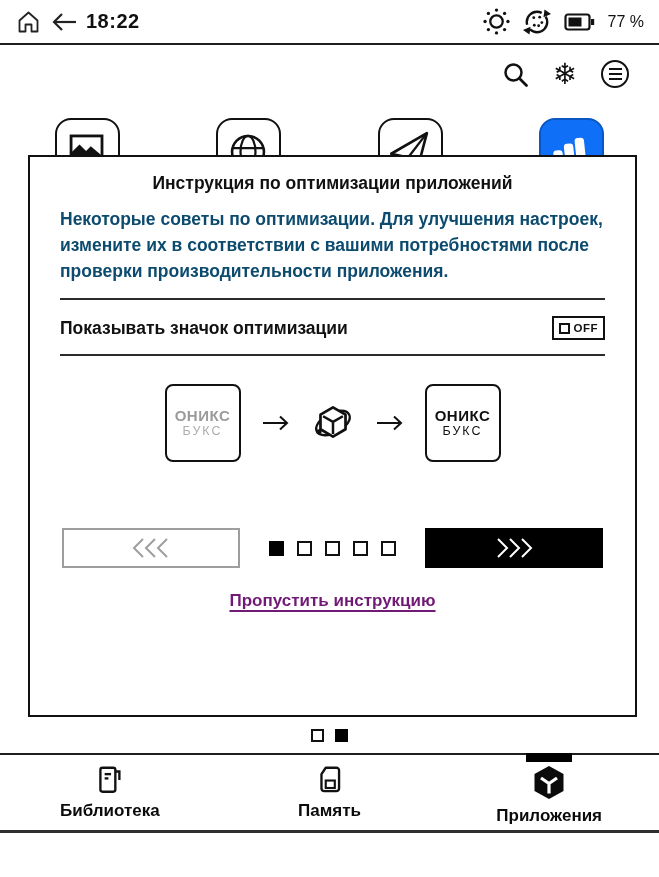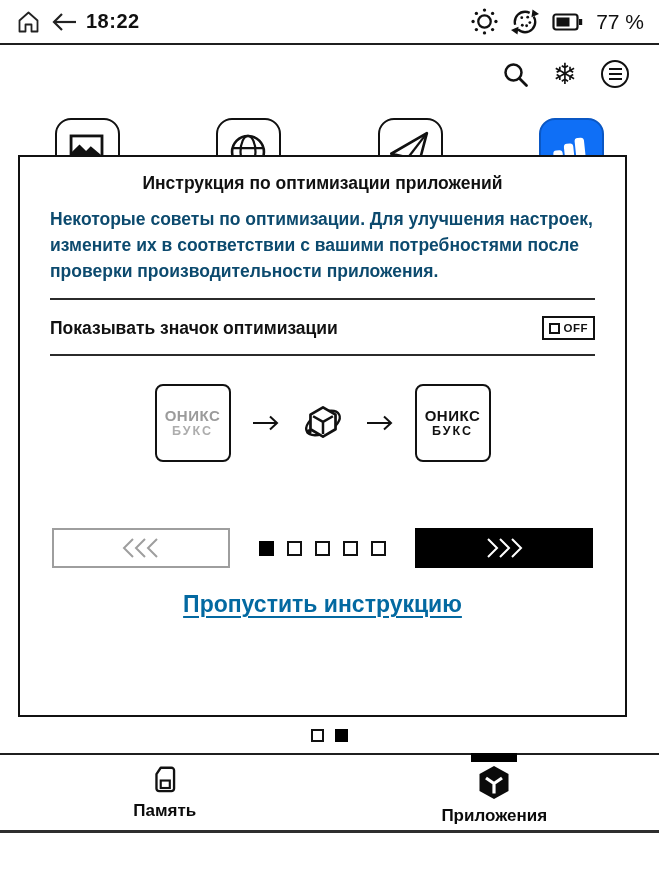--- a/index.html
+++ b/index.html
@@ -5,68 +5,68 @@
   html,body{margin:0;padding:0;background:#fff;}
   .screen{position:relative;width:659px;height:877px;background:#fff;overflow:hidden;
     font-family:"Liberation Sans","DejaVu Sans",sans-serif;color:#111;}
   svg{display:block;}
 
   
   .statusbar{position:absolute;top:0;left:0;width:659px;height:45px;box-sizing:border-box;
     border-bottom:2px solid #1f1f1f;display:flex;align-items:center;padding:0 15px;gap:7px;}
   .sb-time{font-size:20px;font-weight:600;letter-spacing:.5px;}
   .sb-right{margin-left:auto;display:flex;align-items:center;gap:13px;}
-  .sb-batt{font-size:21px;font-weight:400;}
+  .sb-batt{font-size:16px;font-weight:400;}
 
   
   .toolbar{position:absolute;top:48px;right:30px;height:52px;display:flex;align-items:center;gap:24px;}
   .menu-circle{width:28px;height:28px;border:2.5px solid #111;border-radius:50%;
     display:flex;flex-direction:column;justify-content:center;align-items:center;gap:2.5px;box-sizing:border-box;}
   .menu-circle i{display:block;width:13px;height:2.6px;background:#111;}
   .freeze{font-size:29px;line-height:1;color:#111;font-weight:400;}
 
   
   .apps-row{position:absolute;top:118px;left:25px;width:609px;display:flex;
     justify-content:space-between;padding:0 30px;box-sizing:border-box;z-index:1;}
   .app-icon{width:65px;height:65px;border:2.5px solid #111;border-radius:16px;box-sizing:border-box;
     background:#fff;overflow:hidden;}
   .app-icon.blue{background:#0f6ff6;border-color:#0a57c4;}
 
   
-  .dialog{position:absolute;left:18px;top:155px;width:609px;height:562px;box-sizing:border-box;
+  .dialog{position:absolute;left:28px;top:155px;width:609px;height:562px;box-sizing:border-box;
     background:#fff;border:2px solid #111;z-index:5;padding:12px 30px 0;}
   .dialog-title{text-align:center;font-size:17.5px;font-weight:700;margin:4px 0 12px;}
   .dialog-p{margin:0 0 2px;font-size:17.5px;font-weight:600;line-height:26px;color:#0c4a6e;}
   .divider{border:none;border-top:2px solid #2b2b2b;margin:14px 0 0;}
   .toggle-row{margin-top:12px;height:32px;display:flex;align-items:center;justify-content:space-between;}
   .toggle-label{font-size:17.5px;font-weight:700;}
   .toggle{border:2px solid #111;height:24px;padding:4px 5px;display:flex;align-items:center;gap:4px;box-sizing:border-box;}
   .toggle-square{width:11px;height:11px;border:2px solid #111;box-sizing:border-box;background:#fff;}
   .toggle-text{font-size:11.5px;font-weight:800;letter-spacing:.5px;}
   .divider.after-toggle{margin-top:10px;}
 
   .illustration{margin-top:26px;height:82px;display:flex;align-items:center;justify-content:center;gap:20px;}
   .logo-box{width:76px;height:78px;border:2.5px solid #111;border-radius:8px;box-sizing:border-box;
     display:flex;flex-direction:column;align-items:center;justify-content:center;line-height:1.15;}
   .logo-l1{font-size:15px;font-weight:800;letter-spacing:.5px;}
-  .logo-l2{font-size:12.5px;font-weight:700;letter-spacing:2px;}
+  .logo-l2{font-size:12.5px;font-weight:400;letter-spacing:2px;}
   .logo-box.faded .logo-l1{color:#9b9b9b;}
   .logo-box.faded .logo-l2{color:#adadad;}
 
   .btn-row{margin-top:64px;display:flex;align-items:center;justify-content:space-between;margin-left:2px;margin-right:2px;}
   .back-btn{width:178px;height:40px;border:2px solid #9e9e9e;background:#fff;box-sizing:border-box;
     display:flex;align-items:center;justify-content:center;cursor:pointer;}
   .next-btn{width:178px;height:40px;border:2px solid #000;background:#000;box-sizing:border-box;
     display:flex;align-items:center;justify-content:center;cursor:pointer;}
   .dots{display:flex;gap:13px;}
   .dot{width:15px;height:15px;border:2.5px solid #111;box-sizing:border-box;background:#fff;}
   .dot.active{background:#000;border-color:#000;}
 
   .skip{margin-top:23px;text-align:center;}
-  .skip a{color:#0369a1;font-size:23px;font-weight:700;text-decoration:underline;text-underline-offset:4px;text-decoration-thickness:1.5px;}
+  .skip a{color:#701a75;font-size:17px;font-weight:700;text-decoration:underline;text-underline-offset:4px;text-decoration-thickness:1.5px;}
 
   
   .page-indicator{position:absolute;top:729px;left:0;width:659px;display:flex;justify-content:center;gap:11px;}
   .pi{width:13px;height:13px;border:2px solid #111;box-sizing:border-box;background:#fff;}
   .pi.active{background:#000;border-color:#000;}
 
   
   .bottom-nav{position:absolute;top:753px;left:0;width:659px;height:80px;box-sizing:border-box;
     border-top:2px solid #1f1f1f;border-bottom:3px solid #2e2e2e;display:flex;background:#fff;}
   .nav-item{flex:1;position:relative;display:flex;flex-direction:column;align-items:center;
@@ -254,20 +254,31 @@
 
   <div class="page-indicator">
     <span class="pi"></span>
     <span class="pi active"></span>
   </div>
 
   <nav class="bottom-nav">
     <div class="nav-item">
       <span>
         <svg width="32" height="32" viewBox="0 0 30 30">
+          <rect x="6" y="3.5" width="14" height="22.5" rx="2" fill="none" stroke="#111" stroke-width="2.2"></rect>
+          <line x1="10" y1="9.5" x2="16" y2="9.5" stroke="#111" stroke-width="2.2"></line>
+          <line x1="10" y1="13.5" x2="13.5" y2="13.5" stroke="#111" stroke-width="2.2"></line>
+          <path d="M20,7 h3.8 v8" fill="none" stroke="#111" stroke-width="2.2"></path>
+        </svg>
+      </span>
+      <span class="nav-label">Библиотека</span>
+    </div>
+    <div class="nav-item">
+      <span>
+        <svg width="32" height="32" viewBox="0 0 30 30">
           <path d="M11,3.5 H21 a2.5,2.5 0 0 1 2.5,2.5 V23 a2.5,2.5 0 0 1 -2.5,2.5 H9.5 A2.5,2.5 0 0 1 7,23 V9.5 Z" fill="none" stroke="#111" stroke-width="2.2" stroke-linejoin="round"></path>
           <rect x="11" y="15.5" width="8.5" height="7" fill="none" stroke="#111" stroke-width="2"></rect>
         </svg>
       </span>
       <span class="nav-label">Память</span>
     </div>
     <div class="nav-item active">
       <span>
         <svg width="34" height="37" viewBox="0 0 34 36">
           <polygon points="17,1.5 31.5,9.5 31.5,26.5 17,34.5 2.5,26.5 2.5,9.5" fill="#0b0b0b"></polygon>

